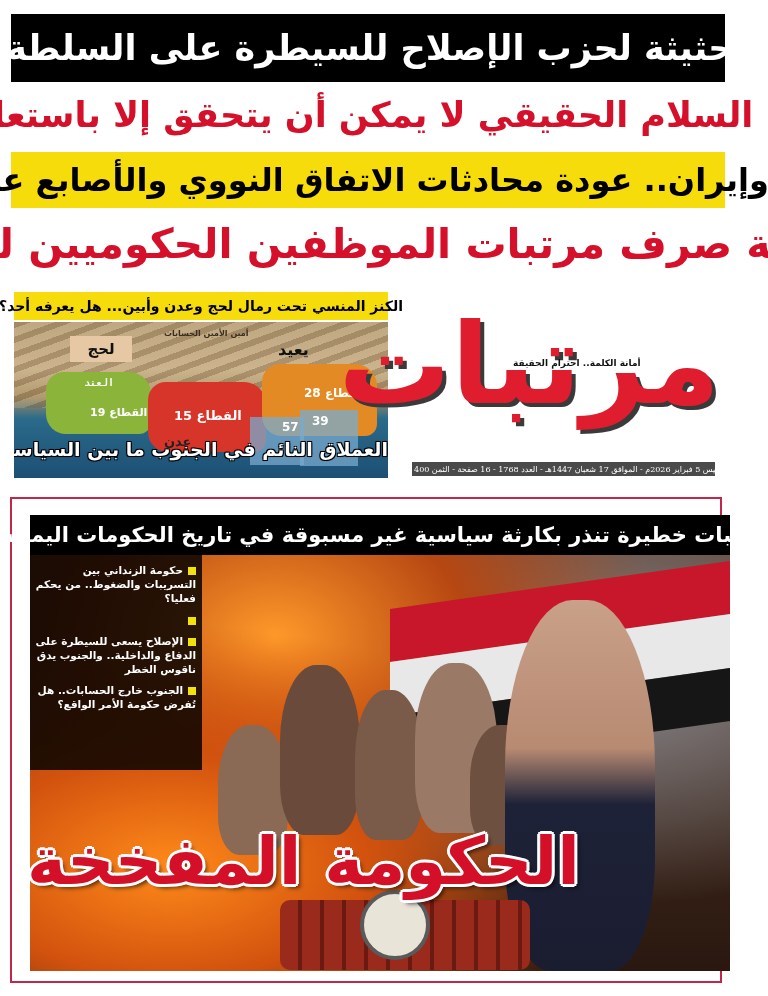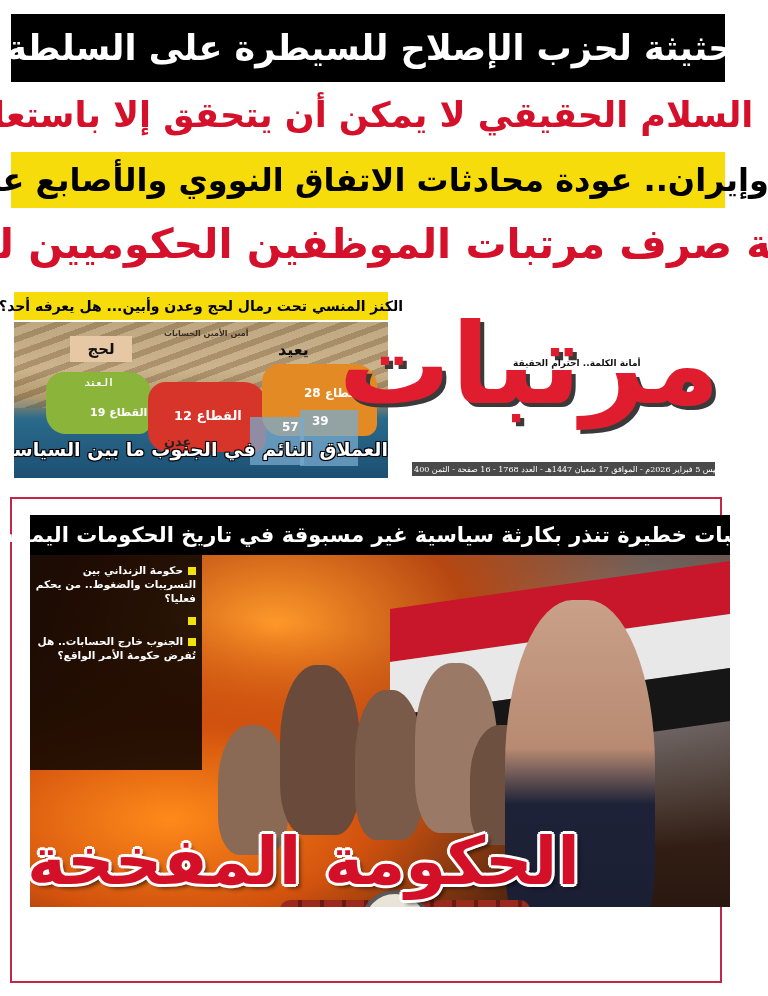--- a/index.html
+++ b/index.html
@@ -106,21 +106,21 @@
     left: 10px; top: 497px; width: 712px; height: 486px;
     border: 2px solid #c4264a; background: #fff; box-sizing: border-box;
   }
   .feature-head {
     left: 30px; top: 515px; width: 700px; height: 40px;
     background: #000; color: #fff;
     font-weight: bold; font-size: 21px; white-space: nowrap; letter-spacing: -0.5px;
     display: flex; align-items: center; justify-content: center;
   }
   .feature-img {
-    left: 30px; top: 555px; width: 700px; height: 352px; overflow: hidden;
+    left: 30px; top: 555px; width: 700px; height: 416px; overflow: hidden;
     background:
       radial-gradient(ellipse at 20% 75%, #ff8a1a 0%, #d2520e 25%, transparent 55%),
       radial-gradient(ellipse at 35% 20%, #ff9a2a 0%, #b64712 30%, transparent 60%),
       radial-gradient(ellipse at 80% 30%, #8a8a90 0%, transparent 55%),
       linear-gradient(180deg, #5a3a2a 0%, #3a2418 60%, #2a1810 100%);
   }
   .flag {
     position: absolute; left: 360px; top: 30px; width: 340px; height: 160px;
     transform: skewY(-8deg);
   }
@@ -176,21 +176,21 @@
   <div class="zone green"></div>
   <div class="zone red"></div>
   <div class="zone orange"></div>
   <div class="zone blue1"></div>
   <div class="zone blue2"></div>
   <div class="lbl lahj-box">لحج</div>
   <div class="lbl abyan">يعيد</div>
   <div class="lbl amin">أمين الأمين الحسابات</div>
   <div class="lbl anad">العند</div>
   <div class="lbl z19">القطاع 19</div>
-  <div class="lbl z17">القطاع 12</div>
+  <div class="lbl z17">القطاع 15</div>
   <div class="lbl z28">القطاع 28</div>
   <div class="lbl z57">57</div>
   <div class="lbl z58">39</div>
   <div class="lbl aden">عدن</div>
   <div class="lbl overlay">العملاق النائم في الجنوب ما بين السياسة والجغرافيا</div>
 </div>
 
 <div class="abs masthead">
   <div class="logo">مرتبات</div>
   <div class="slogan">أمانة الكلمة.. احترام الحقيقة</div>
@@ -209,16 +209,17 @@
   <div class="person" style="left:250px;top:110px;width:80px;height:170px;background:#6a4a3a;"></div>
   <div class="person" style="left:325px;top:135px;width:68px;height:150px;background:#7a5a48;"></div>
   <div class="person" style="left:385px;top:108px;width:82px;height:170px;background:#9a7a66;"></div>
   <div class="person" style="left:440px;top:170px;width:66px;height:120px;background:#6e5040;"></div>
   <div class="person" style="left:475px;top:45px;width:150px;height:371px;background:linear-gradient(180deg,#c9a089 0%,#b88a72 40%,#1e2238 55%,#1a1d30 100%);"></div>
   <div class="dynamite"></div>
   <div class="clock"></div>
   <div class="bullets">
     <div class="bullet"><span class="sq"></span><span>حكومة الزنداني بين التسريبات والضغوط.. من يحكم فعليا؟</span></div>
     <div class="bullet"><span class="sq"></span></div>
+    <div class="bullet"><span class="sq"></span><span>الإصلاح يسعى للسيطرة على الدفاع والداخلية.. والجنوب يدق ناقوس الخطر</span></div>
     <div class="bullet"><span class="sq"></span><span>الجنوب خارج الحسابات.. هل تُفرض حكومة الأمر الواقع؟</span></div>
   </div>
   <div class="big-title">الحكومة المفخخة..</div>
 </div>
 
 </body></html>

